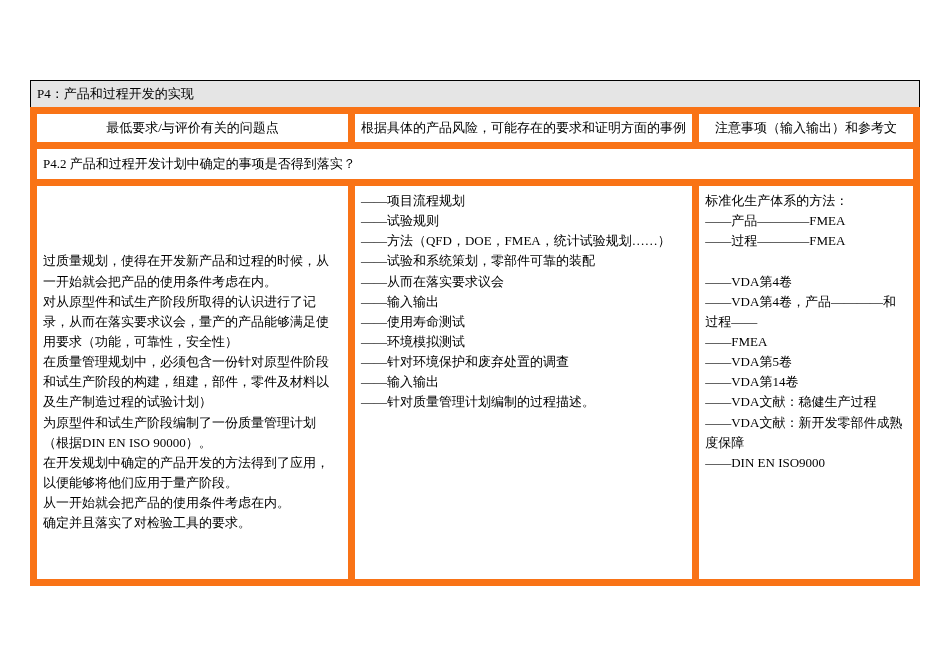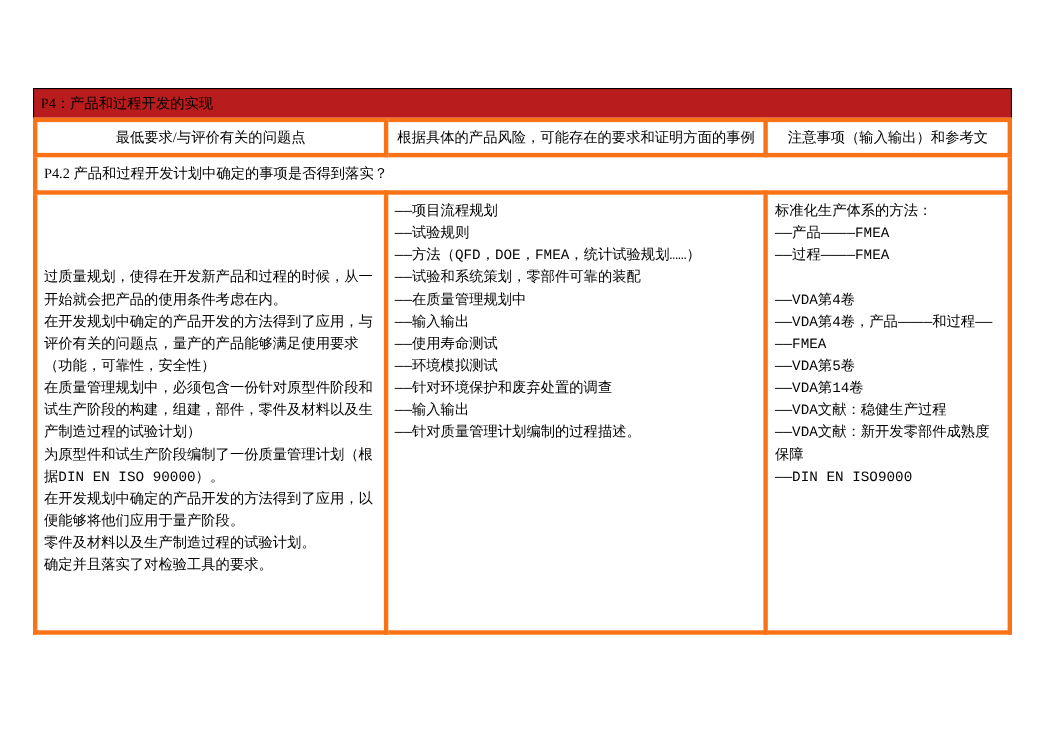--- a/index.html
+++ b/index.html
@@ -9,53 +9,53 @@
     font-family: "SimSun", "宋体", serif;
     font-size: 13px;
     color: #000;
     background: #fff;
     width: 950px;
   }
   .page {
     padding: 80px 30px 30px 30px;
   }
   .title-bar {
-    background: #b91c1c;
+    background: #e5e5e5;
     border: 1px solid #000;
     border-bottom: none;
     padding: 4px 6px;
     font-size: 13px;
   }
   table {
     border-collapse: collapse;
     width: 100%;
     table-layout: fixed;
   }
   th, td {
-    border: 4px solid #f97316;
+    border: 7px solid #f97316;
     padding: 5px 6px;
     vertical-align: top;
     font-size: 13px;
     font-weight: normal;
   }
   th {
     text-align: center;
   }
   .col1 { width: 36%; }
   .col2 { width: 39%; }
   .col3 { width: 25%; }
   .subheader {
     padding: 6px 6px;
     font-family: Liberation Serif, serif;
   }
   .body-cell {
     height: 400px;
     line-height: 1.55;
   }
-  .line { display: block; font-family: Liberation Mono, monospace; }
+  .line { display: block; }
 </style>
 </head>
 <body>
 
 <div class="page">
 
   <div class="title-bar">P4：产品和过程开发的实现</div>
 
   <table>
     <colgroup>
@@ -71,33 +71,33 @@
     </tr>
     <tr>
       <td class="subheader" colspan="3">P4.2 产品和过程开发计划中确定的事项是否得到落实？</td>
     </tr>
     <tr>
       <td class="body-cell">
             <span class="line">&nbsp;</span>
             <span class="line">&nbsp;</span>
             <span class="line">&nbsp;</span>
             <span class="line">过质量规划，使得在开发新产品和过程的时候，从一开始就会把产品的使用条件考虑在内。</span>
-            <span class="line">在开发规划中确定的产品开发的方法得到了应用，与评价有关的问题点，量产的产品能够满足使用要求（功能，可靠性，安全性）</span>
+            <span class="line">对从原型件和试生产阶段所取得的认识进行了记录，从而在落实要求议会，量产的产品能够满足使用要求（功能，可靠性，安全性）</span>
             <span class="line">在质量管理规划中，必须包含一份针对原型件阶段和试生产阶段的构建，组建，部件，零件及材料以及生产制造过程的试验计划）</span>
             <span class="line">为原型件和试生产阶段编制了一份质量管理计划（根据DIN EN ISO 90000）。</span>
             <span class="line">在开发规划中确定的产品开发的方法得到了应用，以便能够将他们应用于量产阶段。</span>
-            <span class="line">零件及材料以及生产制造过程的试验计划。</span>
+            <span class="line">从一开始就会把产品的使用条件考虑在内。</span>
             <span class="line">确定并且落实了对检验工具的要求。</span>
           </td>
       <td class="body-cell">
             <span class="line">——项目流程规划</span>
             <span class="line">——试验规则</span>
             <span class="line">——方法（QFD，DOE，FMEA，统计试验规划……）</span>
             <span class="line">——试验和系统策划，零部件可靠的装配</span>
-            <span class="line">——在质量管理规划中</span>
+            <span class="line">——从而在落实要求议会</span>
             <span class="line">——输入输出</span>
             <span class="line">——使用寿命测试</span>
             <span class="line">——环境模拟测试</span>
             <span class="line">——针对环境保护和废弃处置的调查</span>
             <span class="line">——输入输出</span>
             <span class="line">——针对质量管理计划编制的过程描述。</span>
           </td>
       <td class="body-cell">
             <span class="line">标准化生产体系的方法：</span>
             <span class="line">——产品————FMEA</span>

